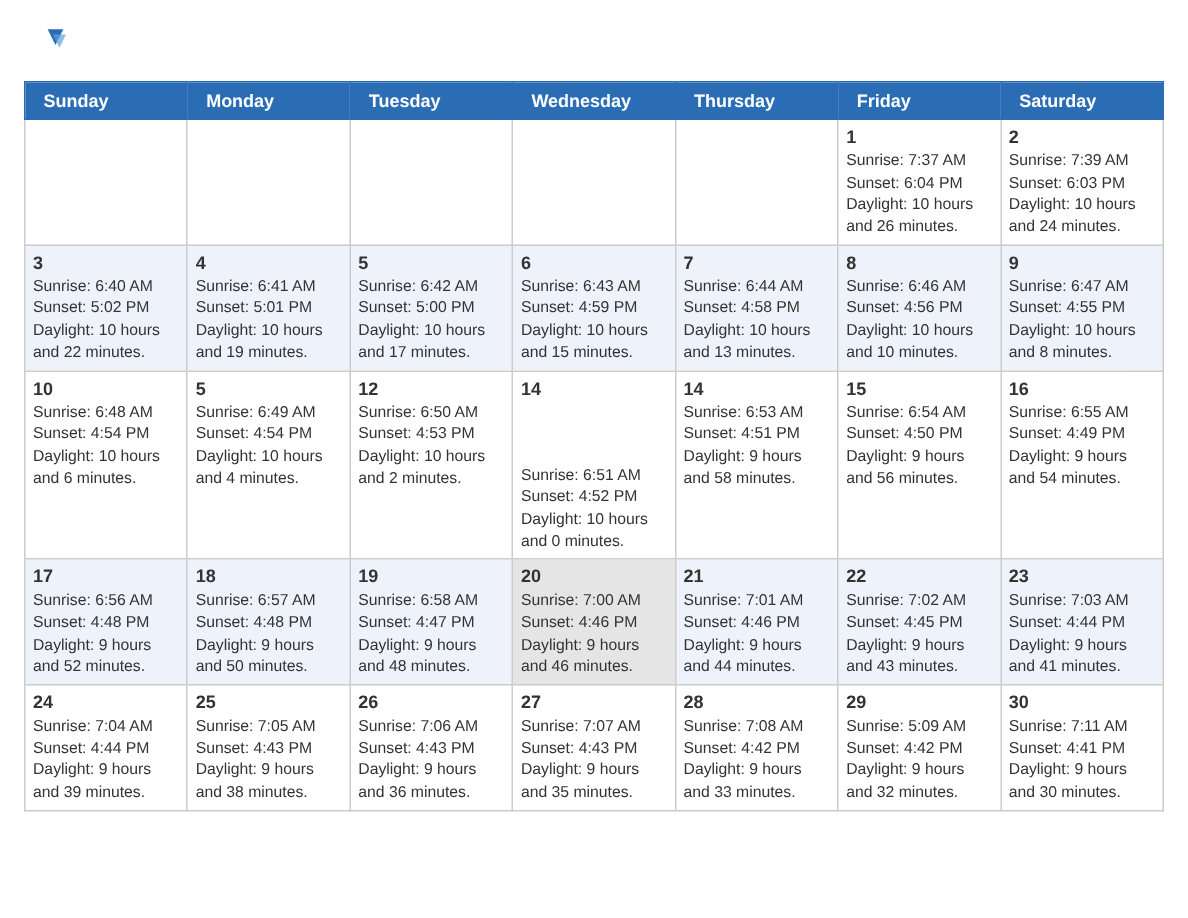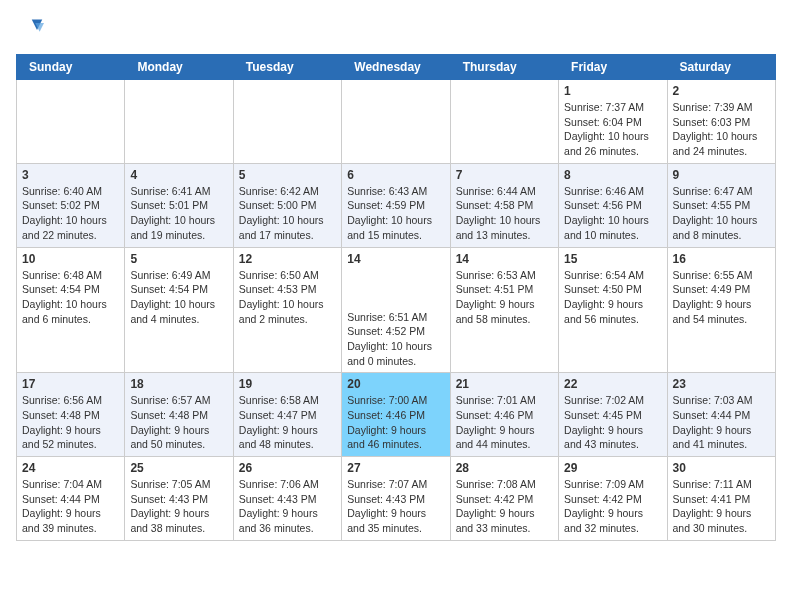--- a/index.html
+++ b/index.html
@@ -242,21 +242,21 @@
           <div class="day-info" style="white-space: pre-wrap;">Sunrise: 6:57 AM
 Sunset: 4:48 PM
 Daylight: 9 hours and 50 minutes.</div>
         </td>
         <td style="background: rgb(238, 242, 250);">
           <span class="day-number">19</span>
           <div class="day-info" style="white-space: pre-wrap;">Sunrise: 6:58 AM
 Sunset: 4:47 PM
 Daylight: 9 hours and 48 minutes.</div>
         </td>
-        <td style="background: #7dd3fc;">
+        <td style="background: #e5e5e5;">
           <span class="day-number">20</span>
           <div class="day-info" style="white-space: pre-wrap;">Sunrise: 7:00 AM
 Sunset: 4:46 PM
 Daylight: 9 hours and 46 minutes.</div>
         </td>
         <td style="background: rgb(238, 242, 250);">
           <span class="day-number">21</span>
           <div class="day-info" style="white-space: pre-wrap;">Sunrise: 7:01 AM
 Sunset: 4:46 PM
 Daylight: 9 hours and 44 minutes.</div>
@@ -300,21 +300,21 @@
 Daylight: 9 hours and 35 minutes.</div>
         </td>
         <td style="background: rgb(255, 255, 255);">
           <span class="day-number">28</span>
           <div class="day-info" style="white-space: pre-wrap;">Sunrise: 7:08 AM
 Sunset: 4:42 PM
 Daylight: 9 hours and 33 minutes.</div>
         </td>
         <td style="background: rgb(255, 255, 255);">
           <span class="day-number">29</span>
-          <div class="day-info" style="white-space: pre-wrap;">Sunrise: 7:09 AM
+          <div class="day-info" style="white-space: pre-wrap;">Sunrise: 5:09 AM
 Sunset: 4:42 PM
 Daylight: 9 hours and 32 minutes.</div>
         </td>
         <td style="background: rgb(255, 255, 255);">
           <span class="day-number">30</span>
           <div class="day-info" style="white-space: pre-wrap;">Sunrise: 7:11 AM
 Sunset: 4:41 PM
 Daylight: 9 hours and 30 minutes.</div>
         </td>
       </tr>

